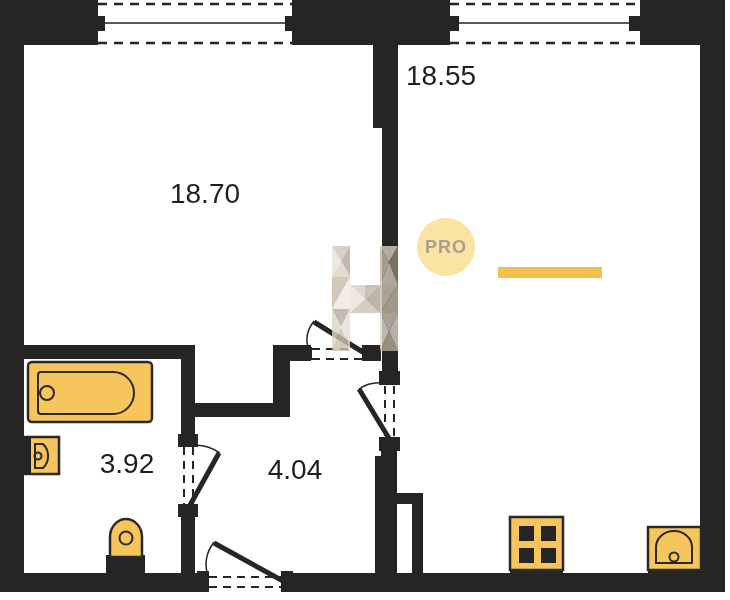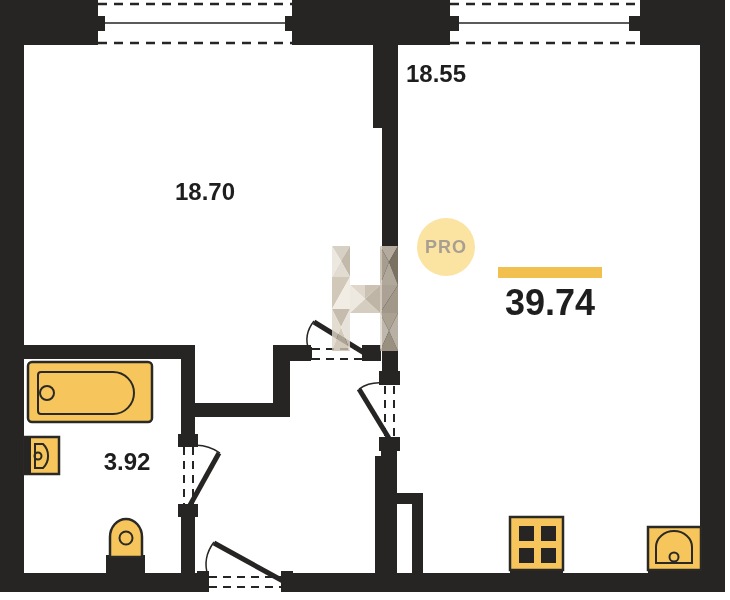--- a/index.html
+++ b/index.html
@@ -12,21 +12,21 @@
   .jamb{fill:var(--color-wall);}
   .win-dash{stroke:var(--color-wall);stroke-width:2.6;stroke-dasharray:9 7;fill:none;}
   .win-line{stroke:var(--color-wall);stroke-width:1.4;fill:none;}
   .door-dash{stroke:var(--color-wall);stroke-width:2;stroke-dasharray:8 6;fill:none;}
   .door-leaf{stroke:var(--color-wall);stroke-width:5;fill:none;}
   .door-arc{stroke:var(--color-wall);stroke-width:1.5;fill:none;}
   .fixture{fill:var(--color-fixture);stroke:var(--color-fixture-stroke);stroke-width:2.5;}
   .fixture-line{fill:none;stroke:var(--color-fixture-stroke);stroke-width:2;}
   .fixture-dark{fill:var(--color-wall);}
   .room-label{
-    position:absolute;color:var(--color-text);font-size:24px;font-weight:700;
+    position:absolute;color:var(--color-text);font-size:28px;font-weight:400;
     text-align:center;white-space:nowrap;
   }
   #total-area-label{
     position:absolute;left:487px;top:282px;width:126px;text-align:center;
     color:var(--color-text);font-size:36px;font-weight:700;
   }
   #accent-bar{
     position:absolute;left:498px;top:267px;width:104px;height:11px;
     background:var(--color-accent-bar);
   }
@@ -189,19 +189,19 @@
       <polygon points="66,67 57,85 66,105" fill="#d8cfc1"></polygon>
     </g>
   </svg>
 
   <div class="room-label" style="left:155px;top:178px;width:100px;">18.70</div>
 
   <div class="room-label" style="left:406px;top:60px;width:100px;text-align:left;">18.55</div>
 
   <div class="room-label" style="left:77px;top:448px;width:100px;text-align:center;">3.92</div>
 
+  <div class="room-label" style="left:245px;top:454px;width:100px;">4.04</div>
 
   <div id="pro-badge">PRO</div>
 
   <div id="accent-bar"></div>
 
-  <div id="total-area-label">39.74</div>
 </div>
 
 </body></html>

